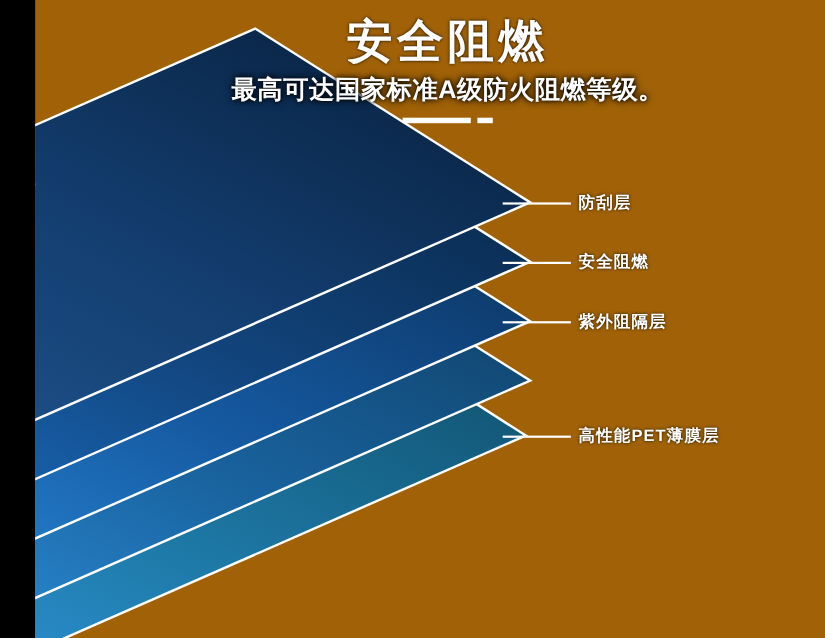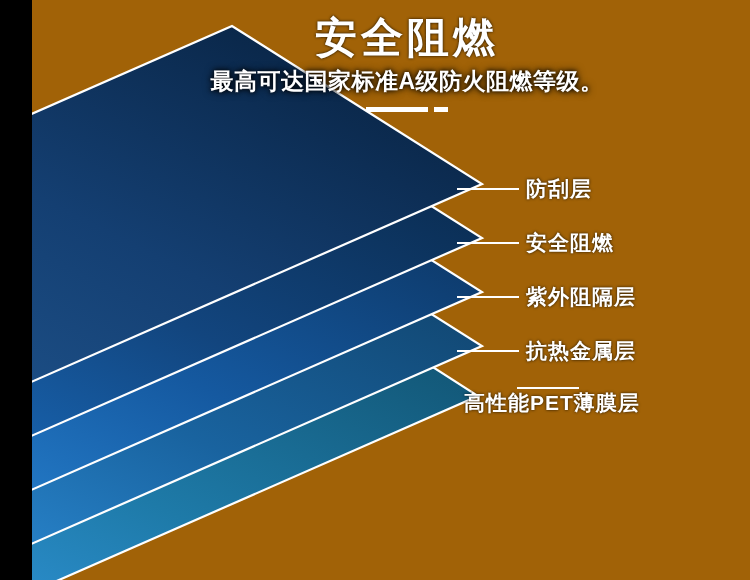--- a/index.html
+++ b/index.html
@@ -62,31 +62,31 @@
     align-items:center;
     white-space:nowrap;
   }
   .leader {
     width:62px; height:2px;
     background:#ffffff;
     flex:0 0 auto;
   }
   .callout-label {
     margin-left:7px;
-    font-size:21px;
+    font-size:15px;
     font-weight:bold;
     color:#ffffff;
     letter-spacing:1px;
     text-shadow:0 0 3px rgba(0,0,0,.85);
   }
   .c0 { left:425px; top:175px; }
   .c1 { left:425px; top:229px; }
   .c2 { left:425px; top:283px; }
   .c3 { left:425px; top:337px; }
-  .c4 { left:425px; top:387px;flex-direction:column; }
+  .c4 { left:425px; top:387px; }
 </style>
 </head>
 <body>
 
 <div id="stage">
 
   <svg id="layers" viewBox="0 0 750 580">
     <defs>
       <linearGradient id="g0" x1="0" y1="1" x2="1" y2="0">
         <stop offset="0%" stop-color="#20568f"></stop>
@@ -146,22 +146,18 @@
     <span class="callout-label">防刮层</span>
   </div>
   <div class="callout c1">
     <span class="leader"></span>
     <span class="callout-label">安全阻燃</span>
   </div>
   <div class="callout c2">
     <span class="leader"></span>
     <span class="callout-label">紫外阻隔层</span>
   </div>
-  <div class="callout c3">
-    <span class="leader"></span>
-    <span class="callout-label">抗热金属层</span>
-  </div>
   <div class="callout c4">
     <span class="leader"></span>
     <span class="callout-label">高性能PET薄膜层</span>
   </div>
 
 </div>
 
 </body></html>

